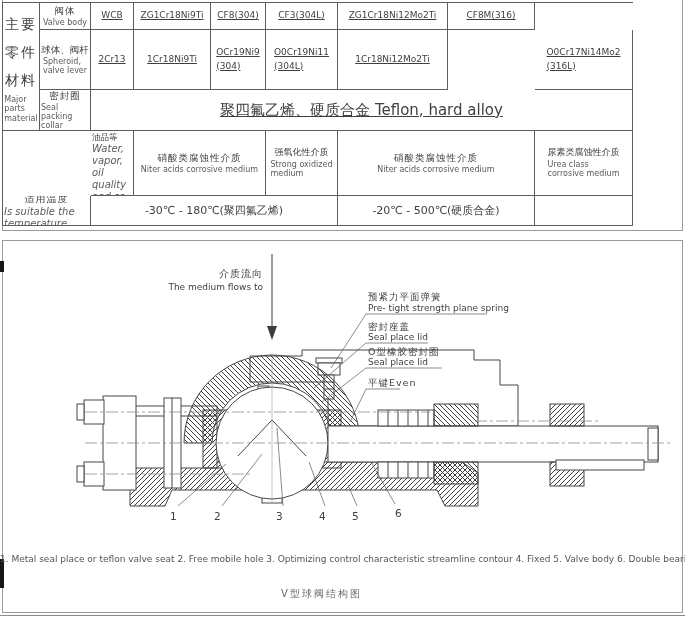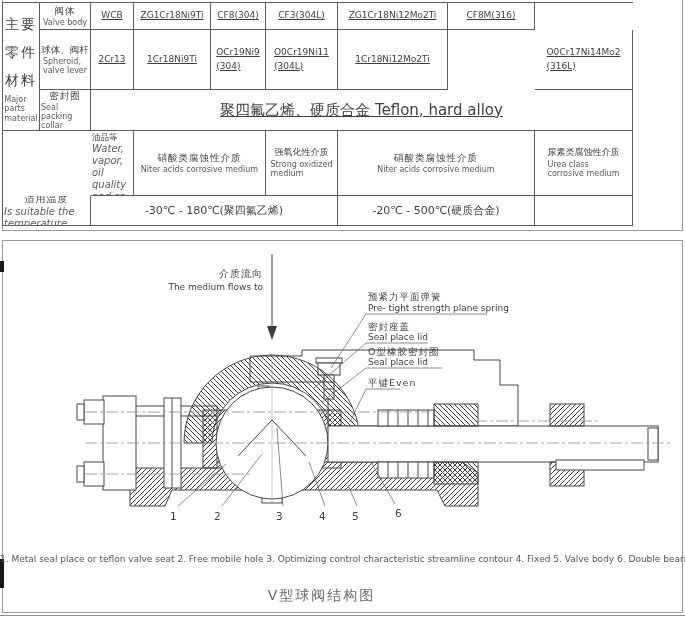--- a/index.html
+++ b/index.html
@@ -30,21 +30,21 @@
   .cnSm{font-size:8.5px;letter-spacing:0;white-space:pre-line;line-height:1.25;color:#3f3f3f;}
   .enTiny{font-size:10px;white-space:pre-line;line-height:1.2;margin-top:1px;color:#5a5a5a;font-style:italic;}
   .tempVal{font-size:11px;color:#3f3f3f;}
 
   
   .legend-cn{position:absolute;left:0;top:538px;width:685px;text-align:center;
              font-size:10px;letter-spacing:1px;color:#3f3f3f;white-space:pre;}
   .legend-en{position:absolute;left:0;top:554px;width:685px;text-align:center;
              font-size:9px;color:#555;white-space:pre;}
   .fig-title{position:absolute;left:0;top:587px;width:643px;text-align:center;
-             font-size:14px;letter-spacing:2px;color:#6a6a6a;}
+             font-size:10px;letter-spacing:2px;color:#6a6a6a;}
 
   svg text{font-family:"DejaVu Sans","Liberation Sans",sans-serif;fill:#3f3f3f;}
 </style>
 </head>
 <body>
 
 <div class="screen">
 
   <div class="box-top"></div>
   <div class="box-diagram"></div>

